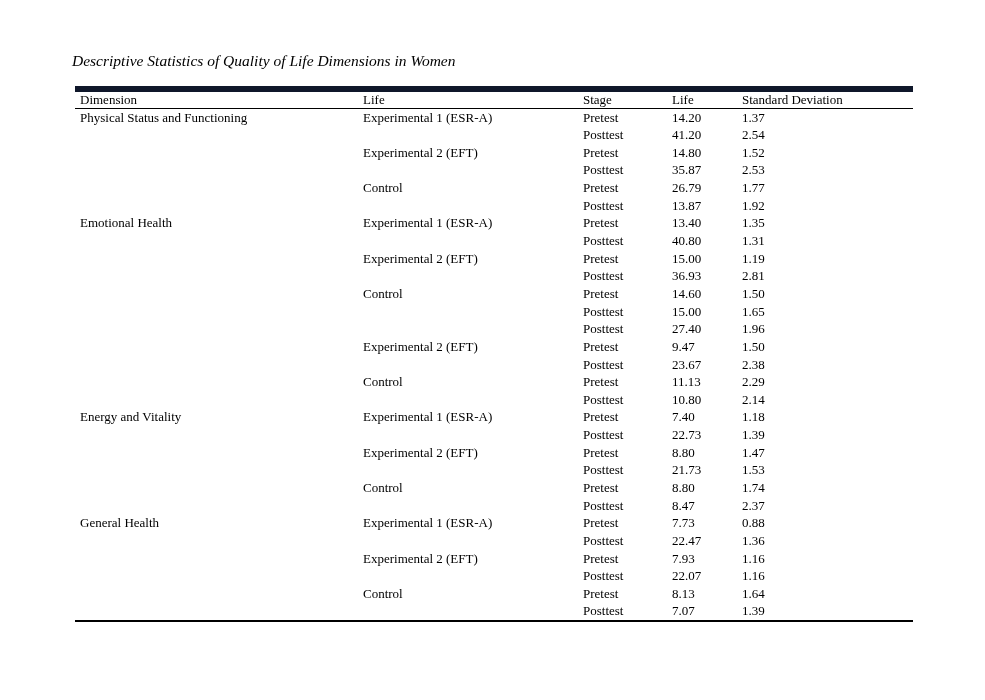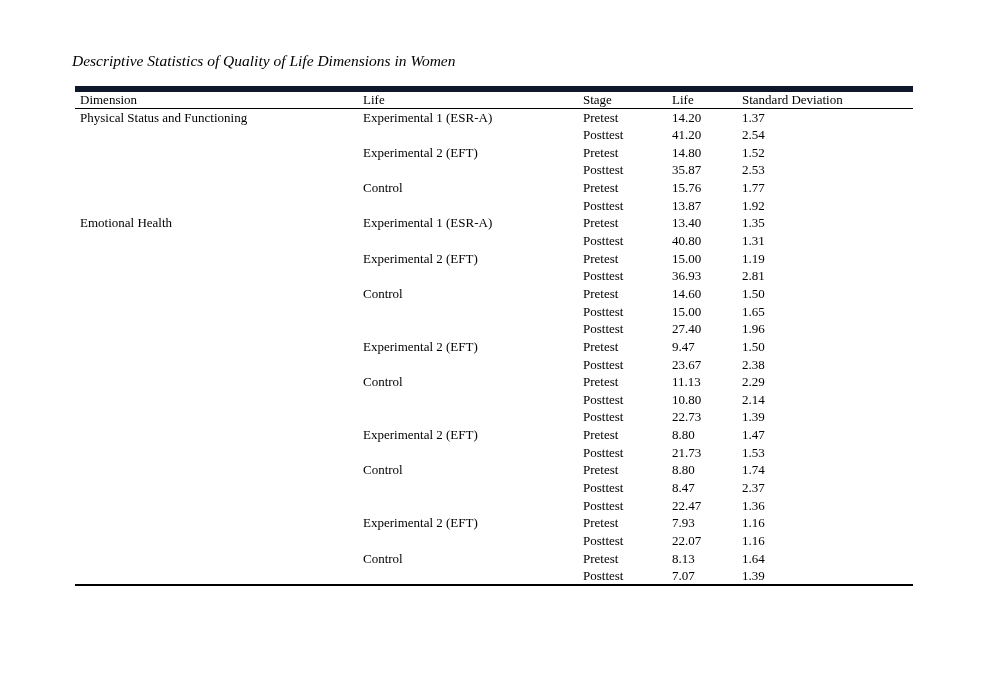--- a/index.html
+++ b/index.html
@@ -119,21 +119,21 @@
           <td></td>
           <td>Posttest</td>
           <td>35.87</td>
           <td>2.53</td>
         </tr>
 
         <tr>
           <td></td>
           <td>Control</td>
           <td>Pretest</td>
-          <td>15.76</td>
+          <td>26.79</td>
           <td>1.77</td>
         </tr>
 
         <tr>
           <td></td>
           <td></td>
           <td>Posttest</td>
           <td>13.87</td>
           <td>1.92</td>
         </tr>
@@ -220,20 +220,27 @@
         </tr>
 
         <tr>
           <td></td>
           <td></td>
           <td>Posttest</td>
           <td>10.80</td>
           <td>2.14</td>
         </tr>
 
+        <tr>
+          <td>Energy and Vitality</td>
+          <td>Experimental 1 (ESR-A)</td>
+          <td>Pretest</td>
+          <td>7.40</td>
+          <td>1.18</td>
+        </tr>
 
         <tr>
           <td></td>
           <td></td>
           <td>Posttest</td>
           <td>22.73</td>
           <td>1.39</td>
         </tr>
 
         <tr>
@@ -261,20 +268,27 @@
         </tr>
 
         <tr>
           <td></td>
           <td></td>
           <td>Posttest</td>
           <td>8.47</td>
           <td>2.37</td>
         </tr>
 
+        <tr>
+          <td>General Health</td>
+          <td>Experimental 1 (ESR-A)</td>
+          <td>Pretest</td>
+          <td>7.73</td>
+          <td>0.88</td>
+        </tr>
 
         <tr>
           <td></td>
           <td></td>
           <td>Posttest</td>
           <td>22.47</td>
           <td>1.36</td>
         </tr>
 
         <tr>

